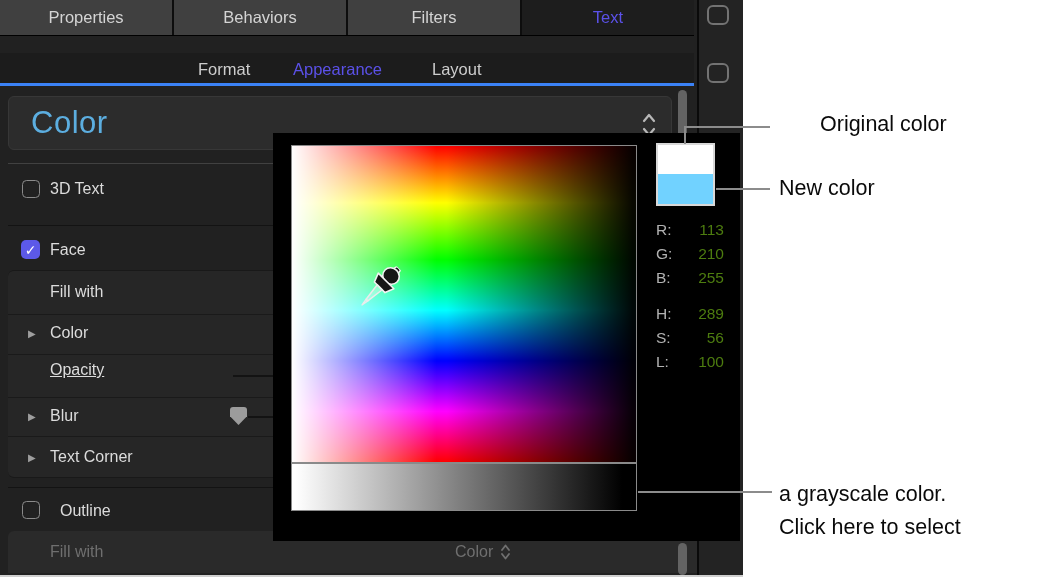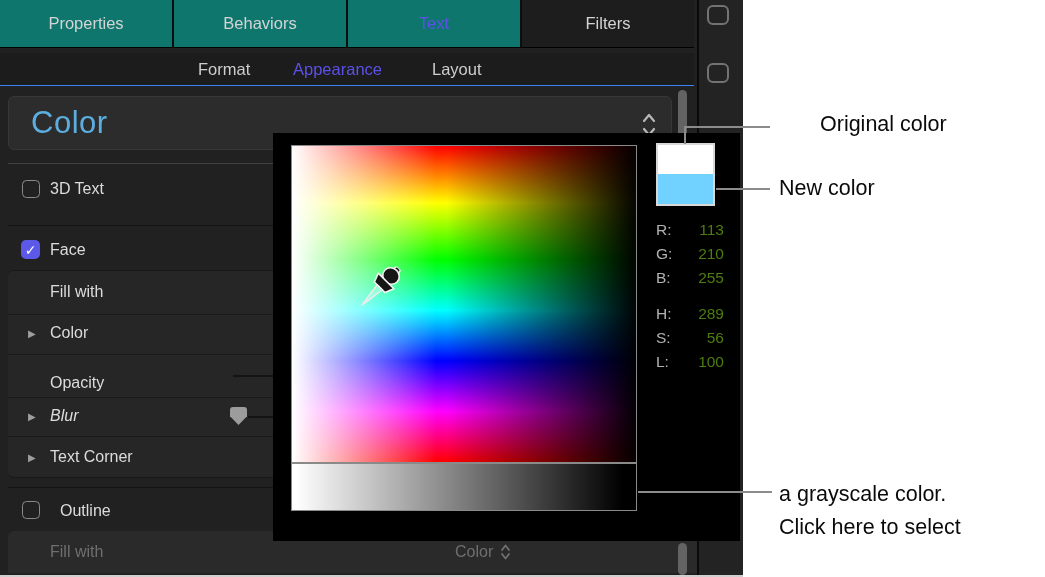--- a/index.html
+++ b/index.html
@@ -4,27 +4,27 @@
 <style>
   * { margin:0; padding:0; box-sizing:border-box; }
   html,body { width:1045px; height:577px; background:#ffffff; overflow:hidden; }
   body { font-family:"Liberation Sans","DejaVu Sans",sans-serif; }
   .stage { position:relative; width:1045px; height:577px; background:#ffffff; }
   .abs { position:absolute; }
 
   
   .panel { left:0; top:0; width:743px; height:577px; background:#212121; overflow:hidden; }
 
-  .tabbar { left:0; top:0; width:694px; height:48px; background:#0f766e; border-bottom:1px solid #000; display:flex; }
+  .tabbar { left:0; top:0; width:694px; height:36px; background:#404040; border-bottom:1px solid #000; display:flex; }
   .tab { flex:1; display:flex; align-items:center; justify-content:center;
          font-size:16.5px; color:#d4d4d4; border-right:2px solid #0d0d0d; cursor:default; }
   .tab:last-child { border-right:none; background:#1d1d1d; }
   .tab.active { color:#5b51e8; }
 
-  .subtabbar { left:0; top:53px; width:694px; height:33px; background:#1c1c1c; border-bottom:1px solid #3b82f6; }
+  .subtabbar { left:0; top:53px; width:694px; height:33px; background:#1c1c1c; border-bottom:3px solid #3b82f6; }
   .subtab { position:absolute; top:0; height:33px; line-height:33px; font-size:16.5px; color:#cdcdcd; }
   .subtab.active { color:#5b51e8; }
 
   .stylefield { left:8px; top:96px; width:664px; height:54px; background:#2c2c2c; border:1px solid #373737; border-radius:6px; }
   .stylefield-label { position:absolute; left:22px; top:0; height:52px; line-height:52px; font-size:31px; font-weight:300; color:#5caee0; letter-spacing:0.5px; }
 
   .sep { height:1px; background:#414141; }
   .thinsep { height:1px; background:#131313; }
 
   .rowlabel { font-size:16px; color:#dcdcdc; }
@@ -79,22 +79,22 @@
 </head>
 <body>
 
 <div class="stage">
 
   <div class="abs panel">
 
     <div class="abs tabbar">
       <div class="tab">Properties</div>
       <div class="tab">Behaviors</div>
+      <div class="tab">Filters</div>
       <div class="tab active">Text</div>
-      <div class="tab">Filters</div>
     </div>
 
     <div class="abs subtabbar">
       <span class="subtab" style="left:198px;">Format</span>
       <span class="subtab active" style="left:293px;">Appearance</span>
       <span class="subtab" style="left:432px;">Layout</span>
     </div>
 
     <div class="abs stylefield">
       <span class="stylefield-label">Color</span>
@@ -124,25 +124,25 @@
       <div class="hairline" style="top:43px;"></div>
       <div class="hairline" style="top:83px;"></div>
       <div class="hairline" style="top:126px;"></div>
       <div class="hairline" style="top:165px;"></div>
 
       <span class="abs rowlabel" style="left:42px; top:12px;">Fill with</span>
 
       <span class="abs disclosure" style="left:20px; top:57px;">▶</span>
       <span class="abs rowlabel" style="left:42px; top:53px;">Color</span>
 
-      <span class="abs rowlabel" style="left:42px; top:103px;">Opacity</span>
+      <span class="abs rowlabel" style="left:42px; top:90px;text-decoration:underline;">Opacity</span>
       <div class="abs slider-track" style="left:225px; top:104px; width:44px;"></div>
 
       <span class="abs disclosure" style="left:20px; top:140px;">▶</span>
-      <span class="abs rowlabel" style="left:42px; top:136px;font-style:italic;">Blur</span>
+      <span class="abs rowlabel" style="left:42px; top:136px;">Blur</span>
       <div class="abs slider-handle" style="left:222px; top:136px;"></div>
       <div class="abs slider-track" style="left:240px; top:145px; width:29px;"></div>
 
       <span class="abs disclosure" style="left:20px; top:181px;">▶</span>
       <span class="abs rowlabel" style="left:42px; top:177px;">Text Corner</span>
     </div>
 
     <div class="abs thinsep" style="left:8px; top:487px; width:686px;"></div>
 
     <div class="abs" style="left:0; top:492px; width:697px; height:39px;">

